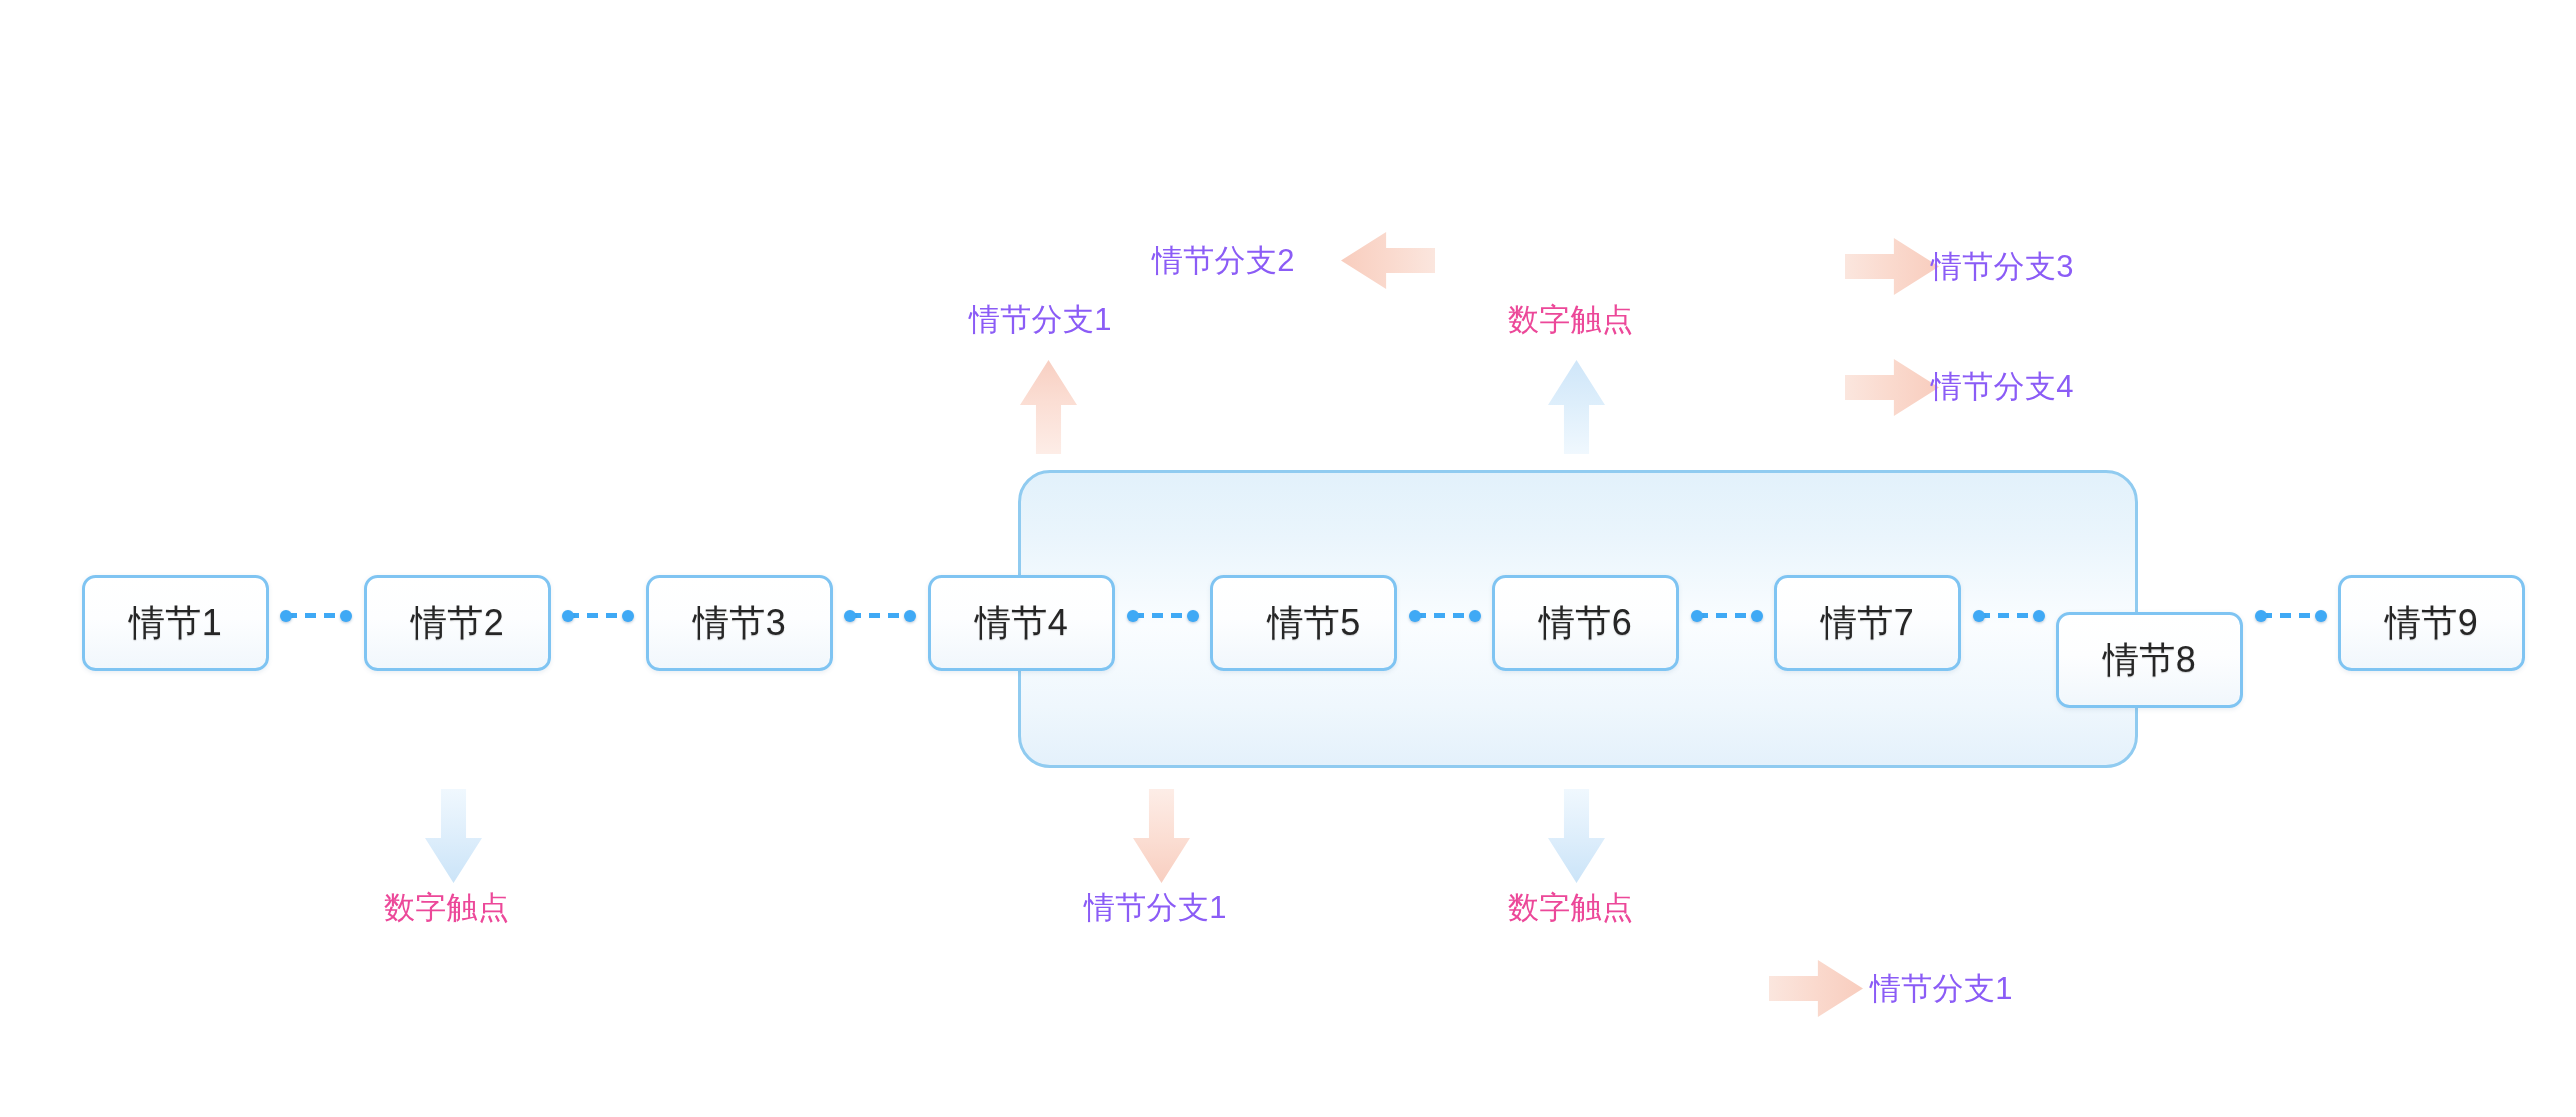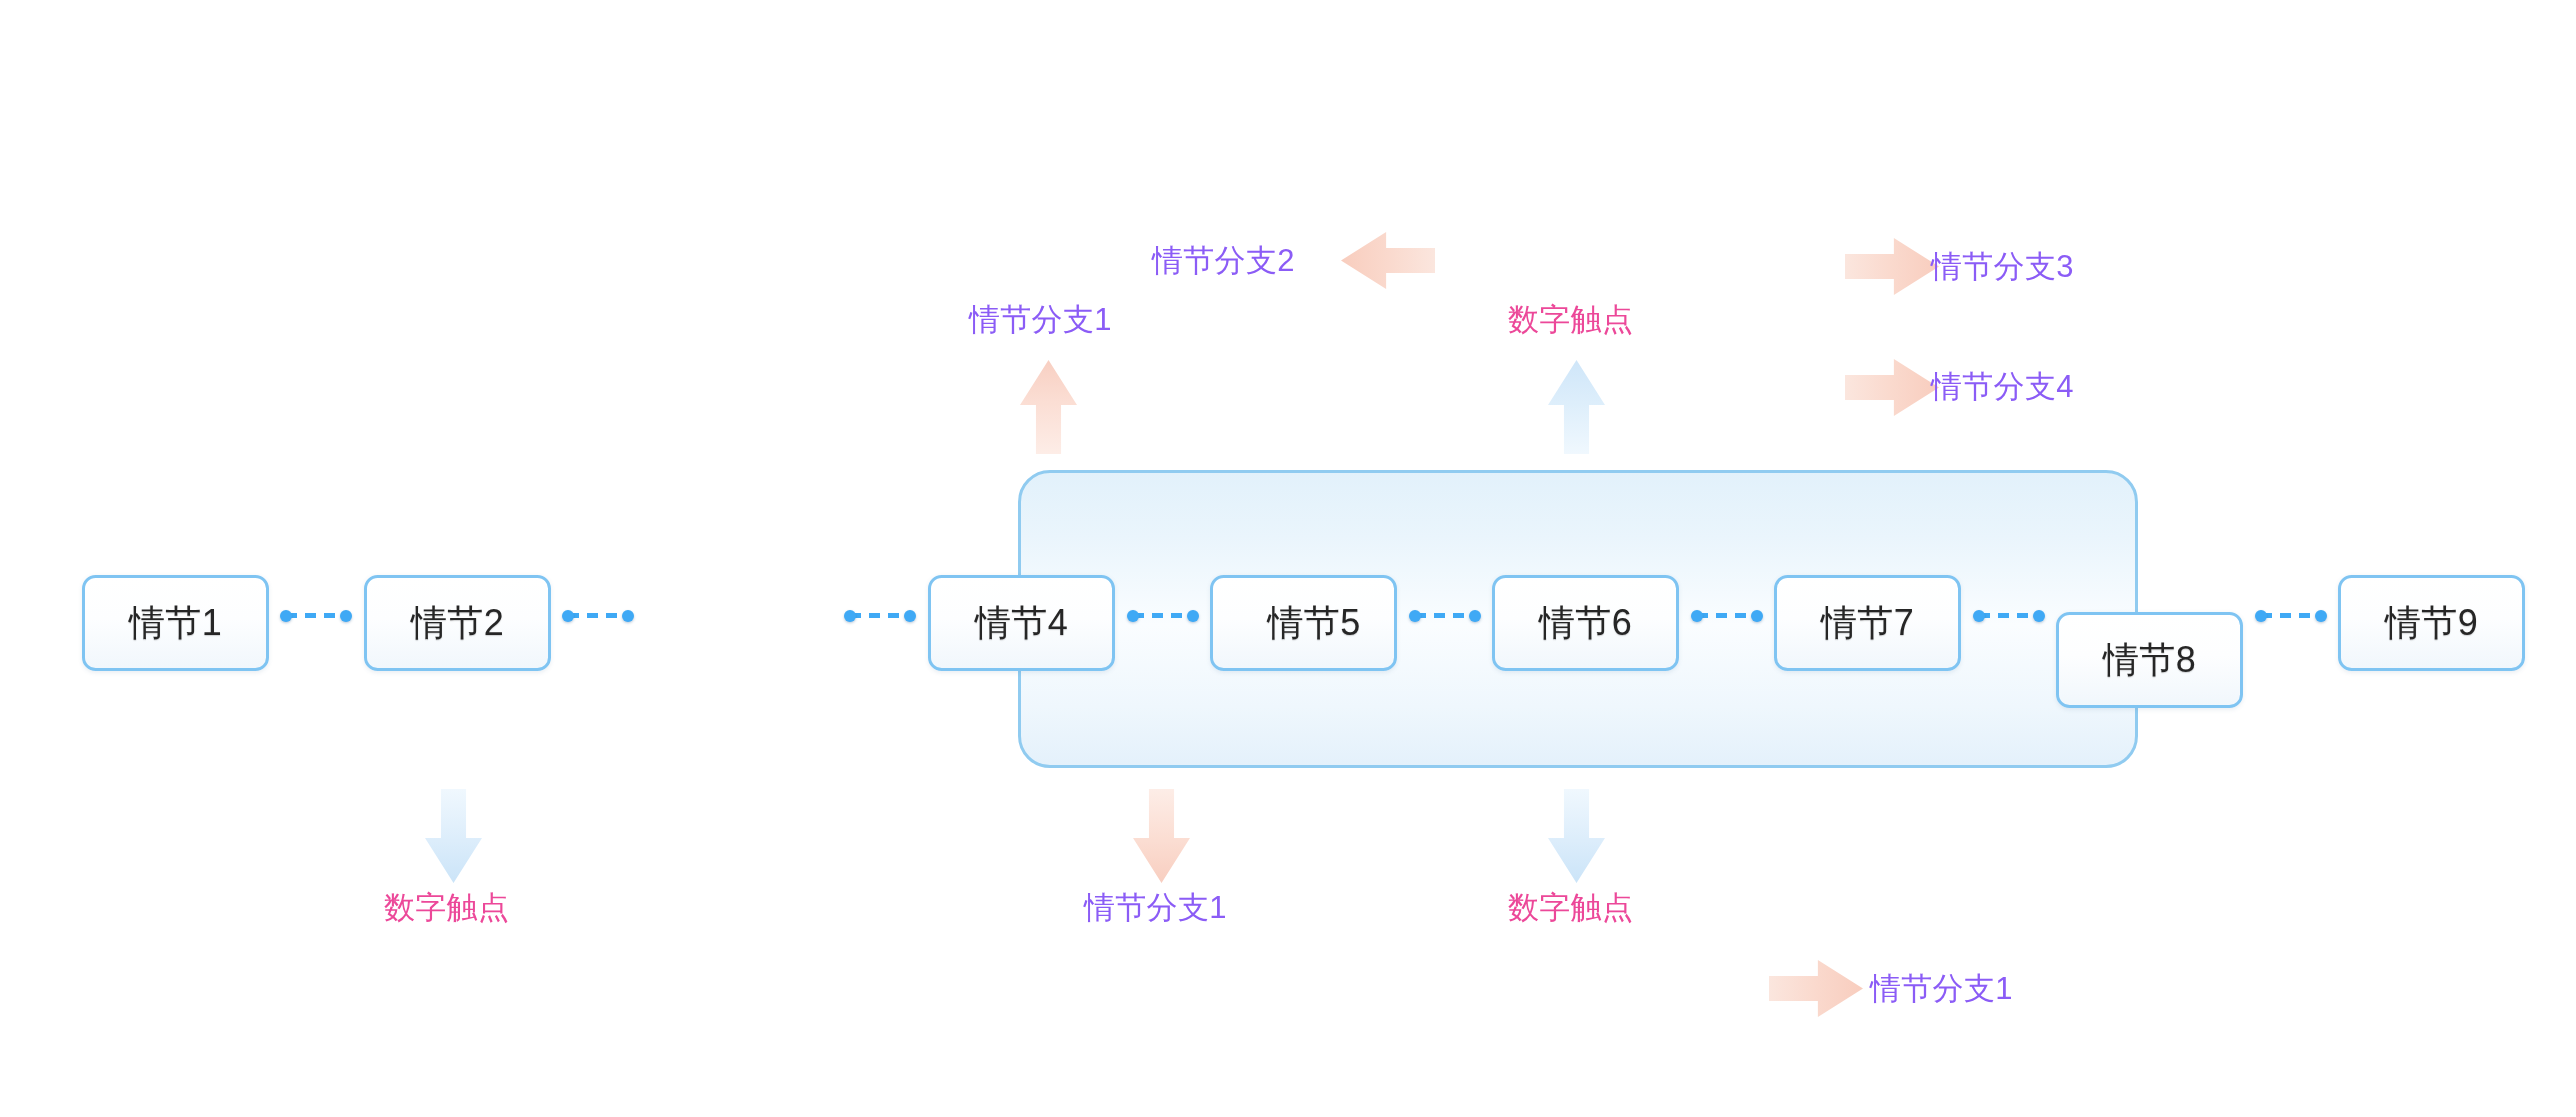--- a/index.html
+++ b/index.html
@@ -97,20 +97,23 @@
 
   <div class="highlight-band"></div>
 
   <div class="node-row" id="node-row">
       <div class="node" style="left: 82px;">
         <span class="node-label">情节1</span>
       </div>
       <div class="node" style="left: 364px;">
         <span class="node-label">情节2</span>
       </div>
+      <div class="node" style="left: 646px;">
+        <span class="node-label">情节3</span>
+      </div>
       <div class="node" style="left: 928px;">
         <span class="node-label">情节4</span>
       </div>
       <div class="node" style="left: 1210px; padding-left: 21px;">
         <span class="node-label">情节5</span>
       </div>
       <div class="node" style="left: 1492px;">
         <span class="node-label">情节6</span>
       </div>
       <div class="node" style="left: 1774px;">

